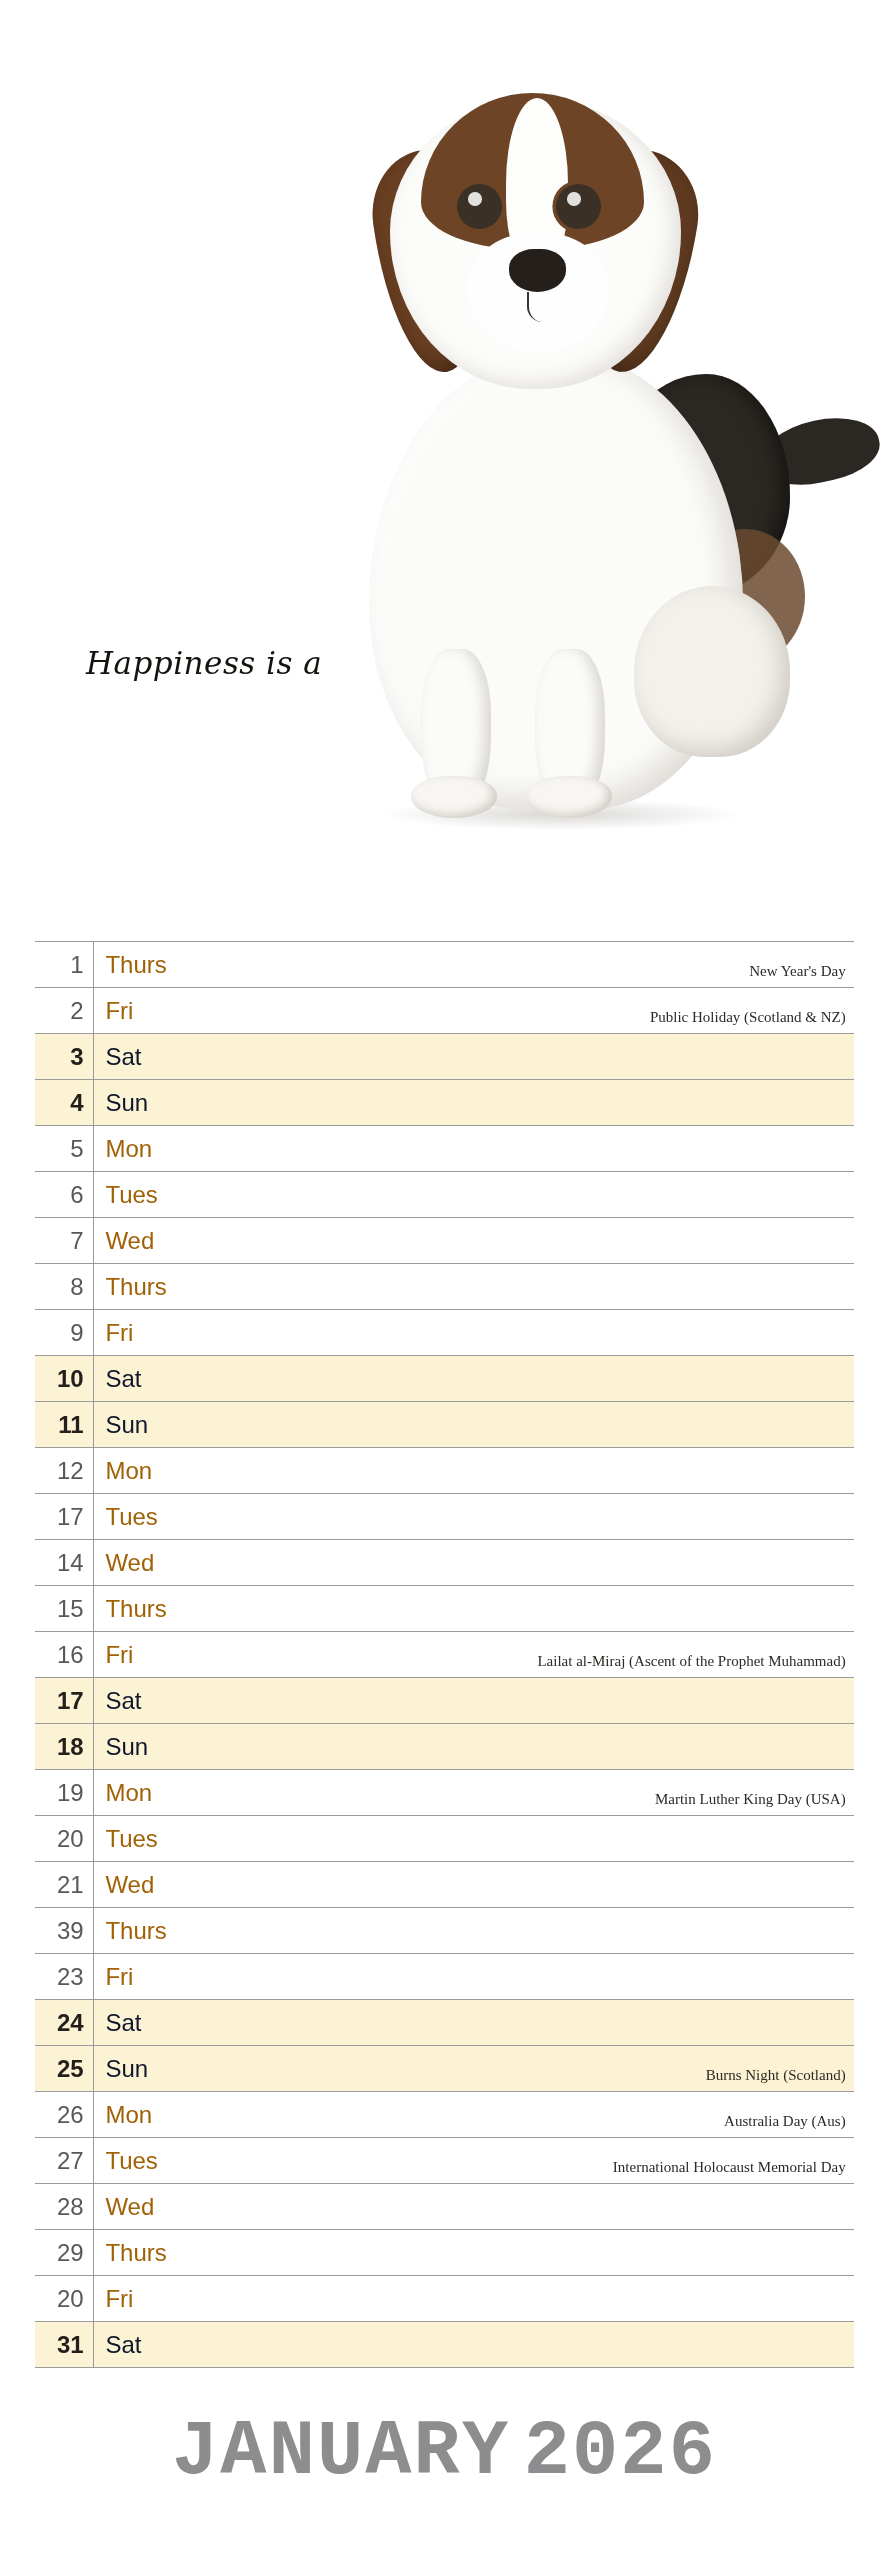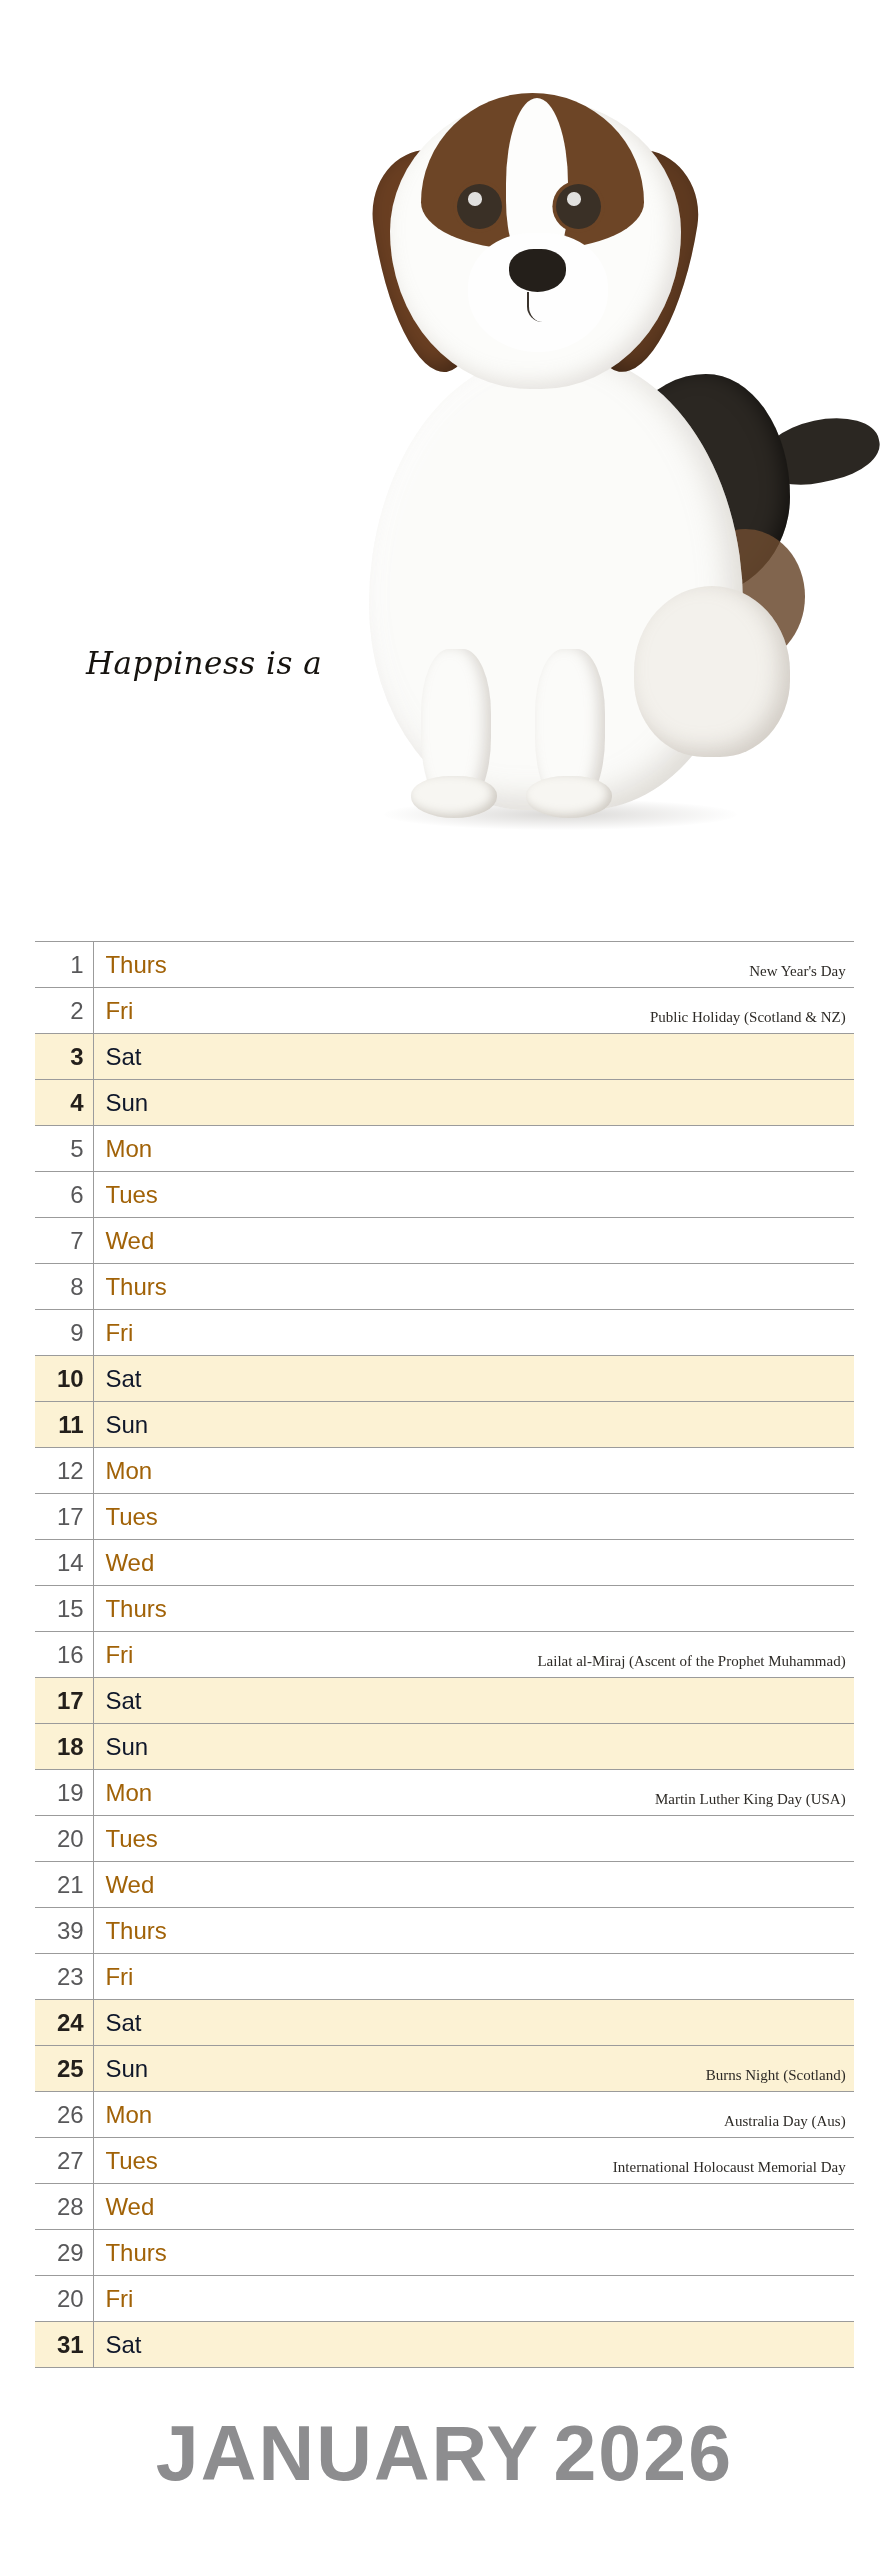--- a/index.html
+++ b/index.html
@@ -330,21 +330,21 @@
     padding-top: 13.5px;
   }
 
   
   .month-footer {
     position: absolute;
     left: 0;
     top: 2409px;
     width: 889px;
     text-align: center;
-    font-family: Liberation Sans, sans-serif;
+    font-family: Liberation Mono, monospace;
     font-weight: bold;
     font-size: 77px;
     letter-spacing: 2.1px;
     color: #8d8d8f;
     white-space: nowrap;
   }
   .month-footer .year {
     margin-left: 13.5px;
   }
 </style>

